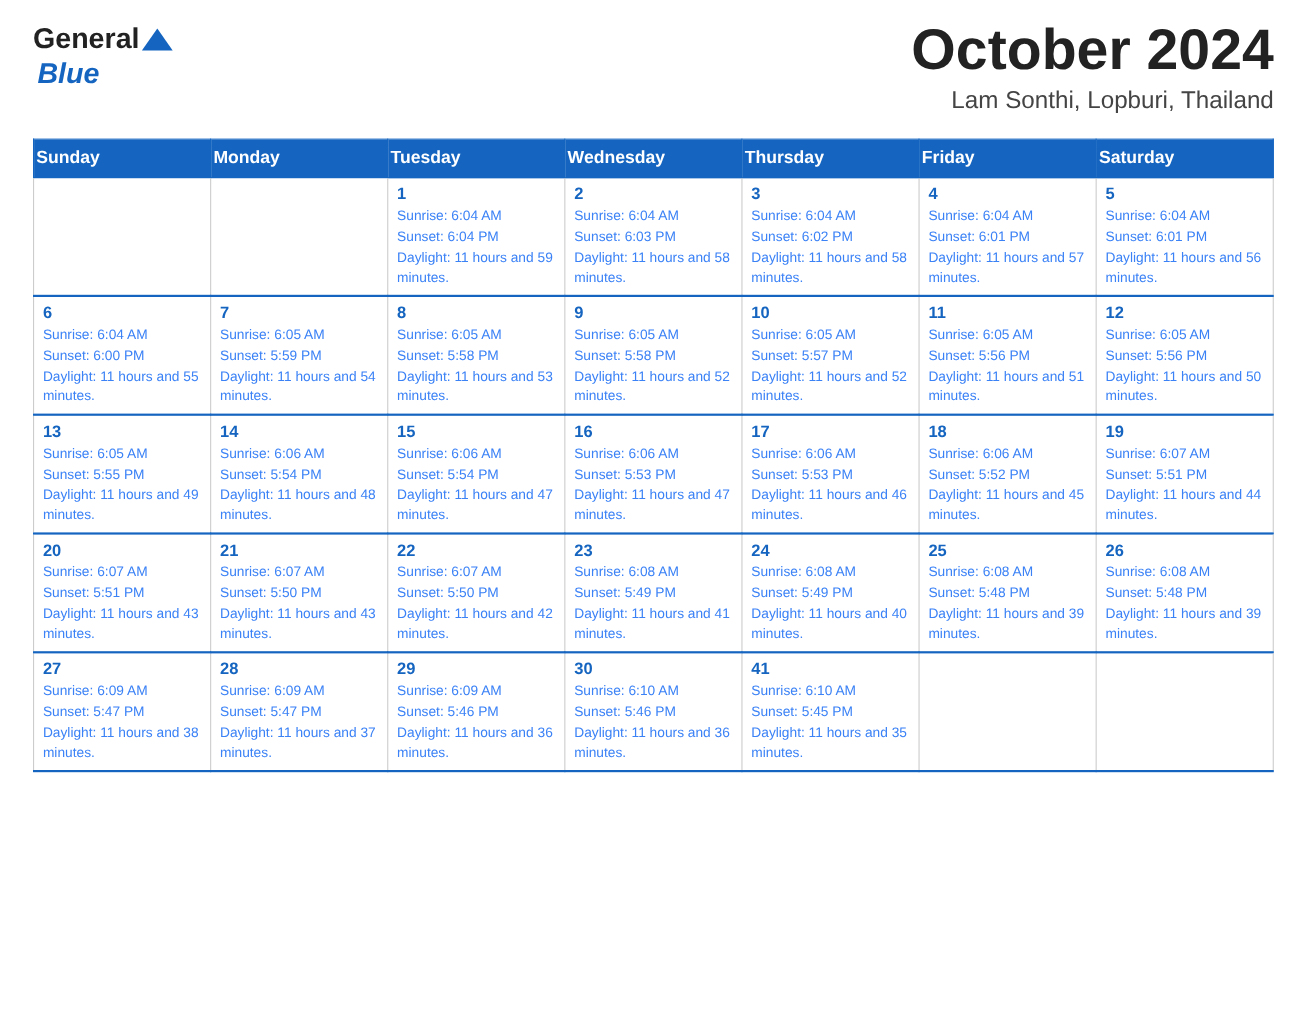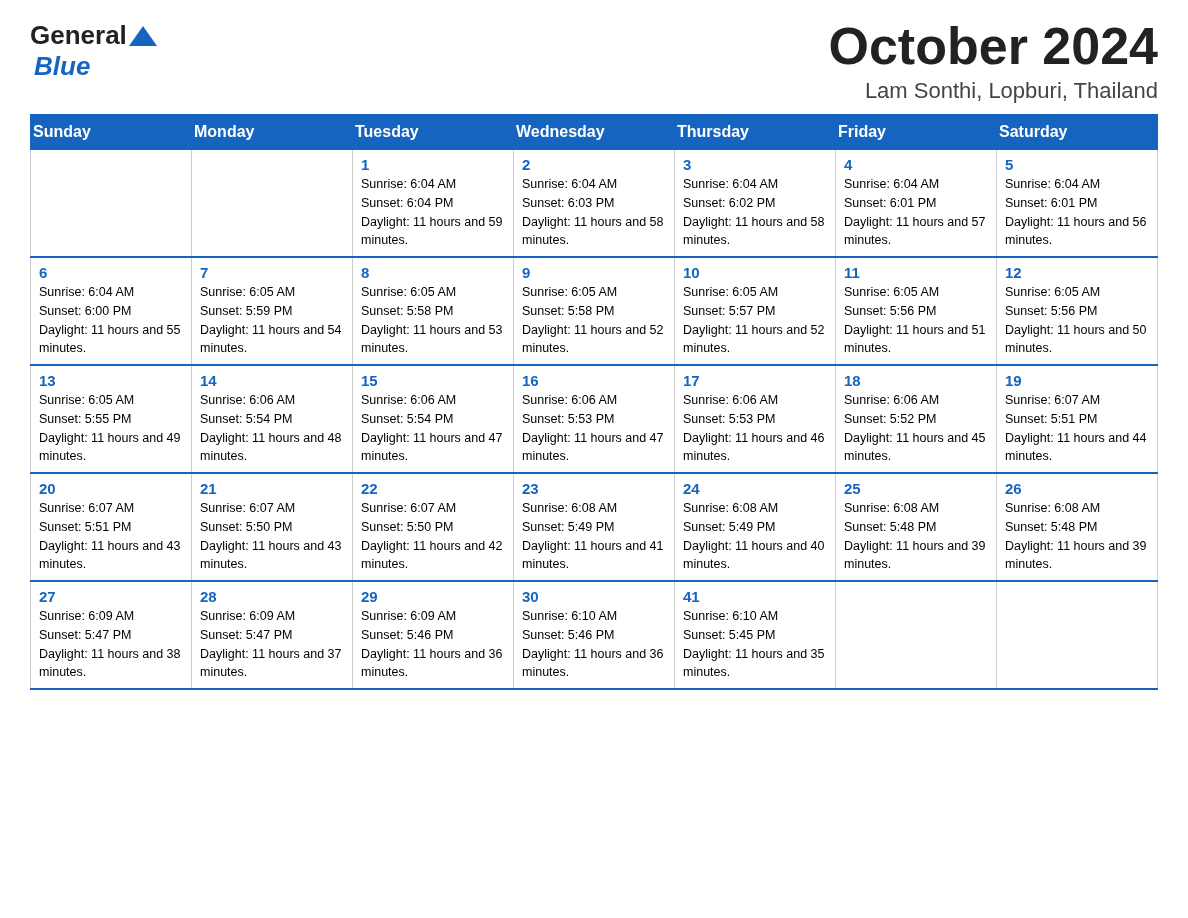--- a/index.html
+++ b/index.html
@@ -7,21 +7,21 @@
       font-family: Arial, Helvetica, sans-serif;
       background: #ffffff;
       padding: 20px 30px;
       width: 1188px;
       min-height: 918px;
     }
     .header {
       display: flex;
       justify-content: space-between;
       align-items: flex-start;
-      margin-bottom: 10px;
+      margin-bottom: 22px;
       gap: 28px;
     }
     .logo {
       display: flex;
       flex-direction: column;
       align-items: flex-start;
     }
     .logo-text {
       display: flex;
       align-items: center;
@@ -80,21 +80,21 @@
     }
     .day-number {
       font-size: 15px;
       font-weight: bold;
       color: #1565c0;
       display: block;
       margin-bottom: 2px;
     }
     .day-info {
       font-size: 12.5px;
-      color: #000000;
+      color: #3b82f6;
       line-height: 1.5;
     }
     .calendar tbody tr {
       border-bottom: 2px solid #1565c0;
     }
     .empty-cell { background: #fff; }
   </style>
 </head>
 <body>
 

